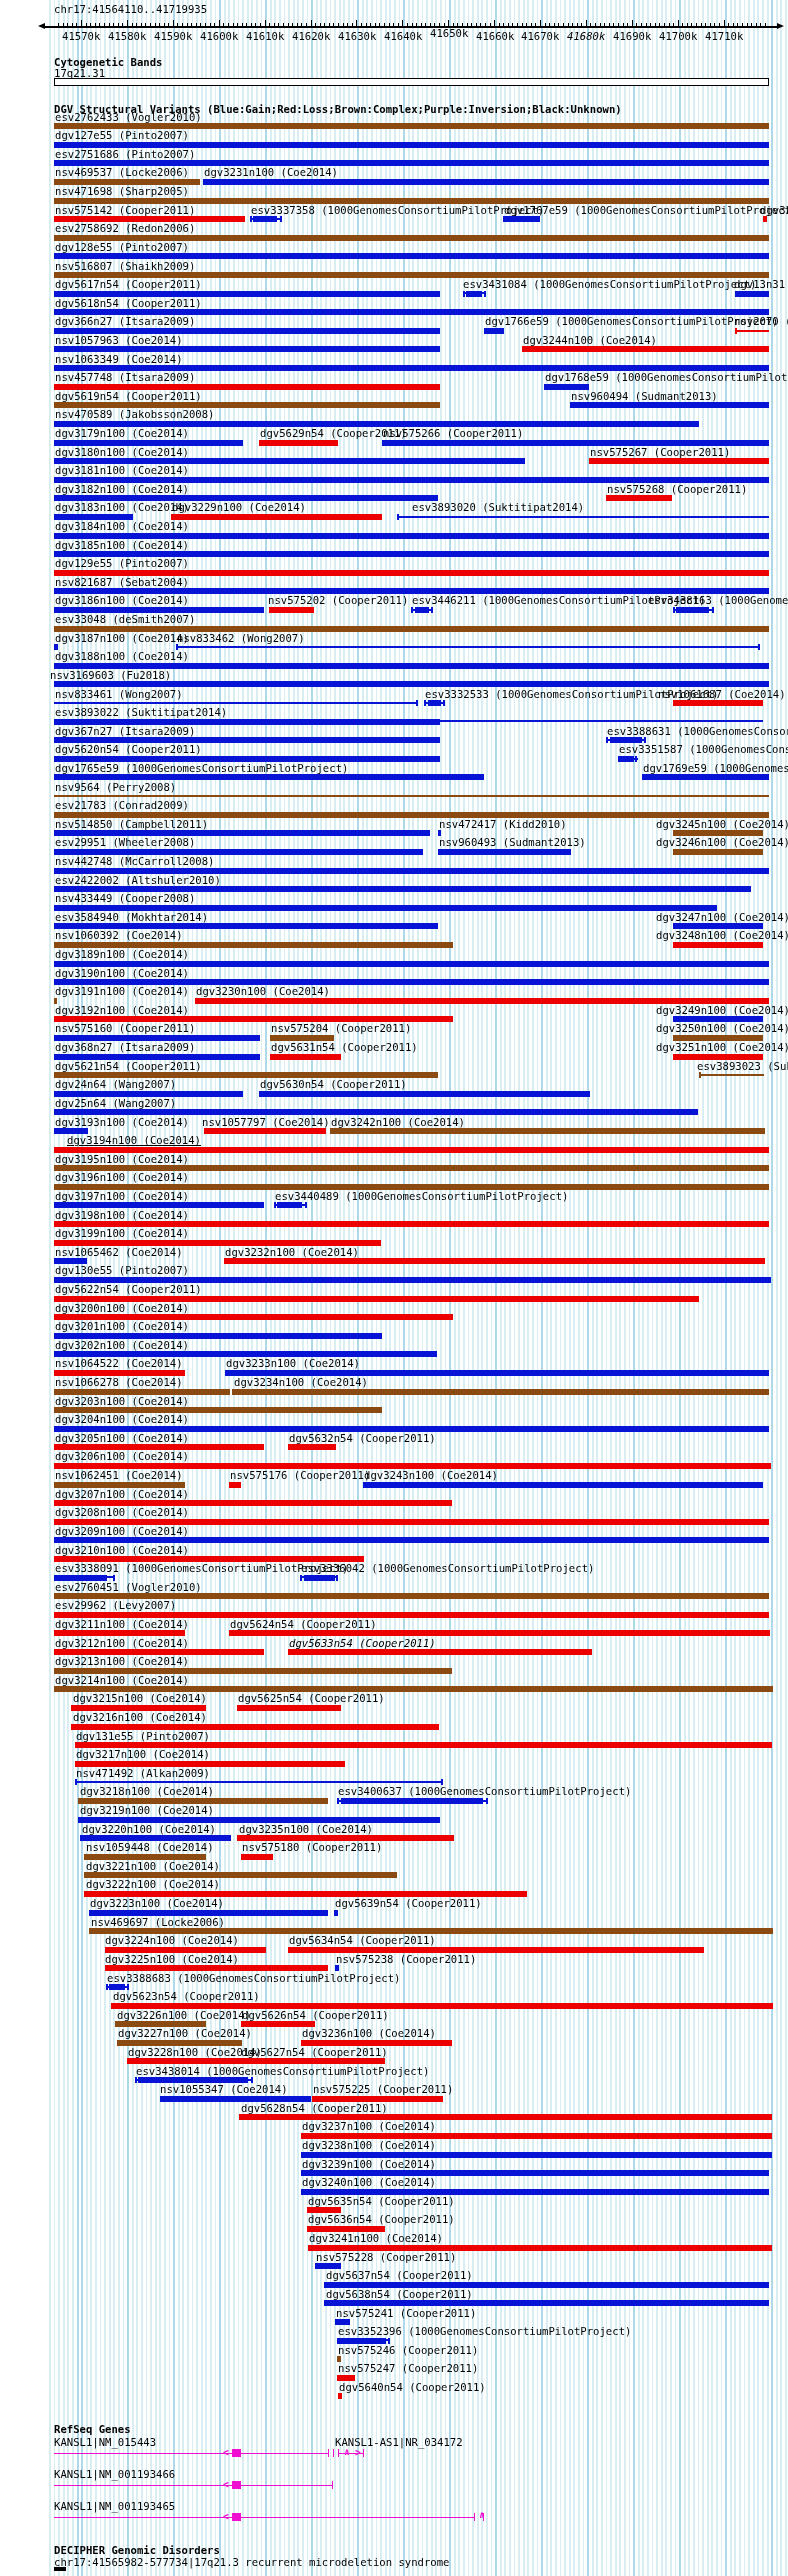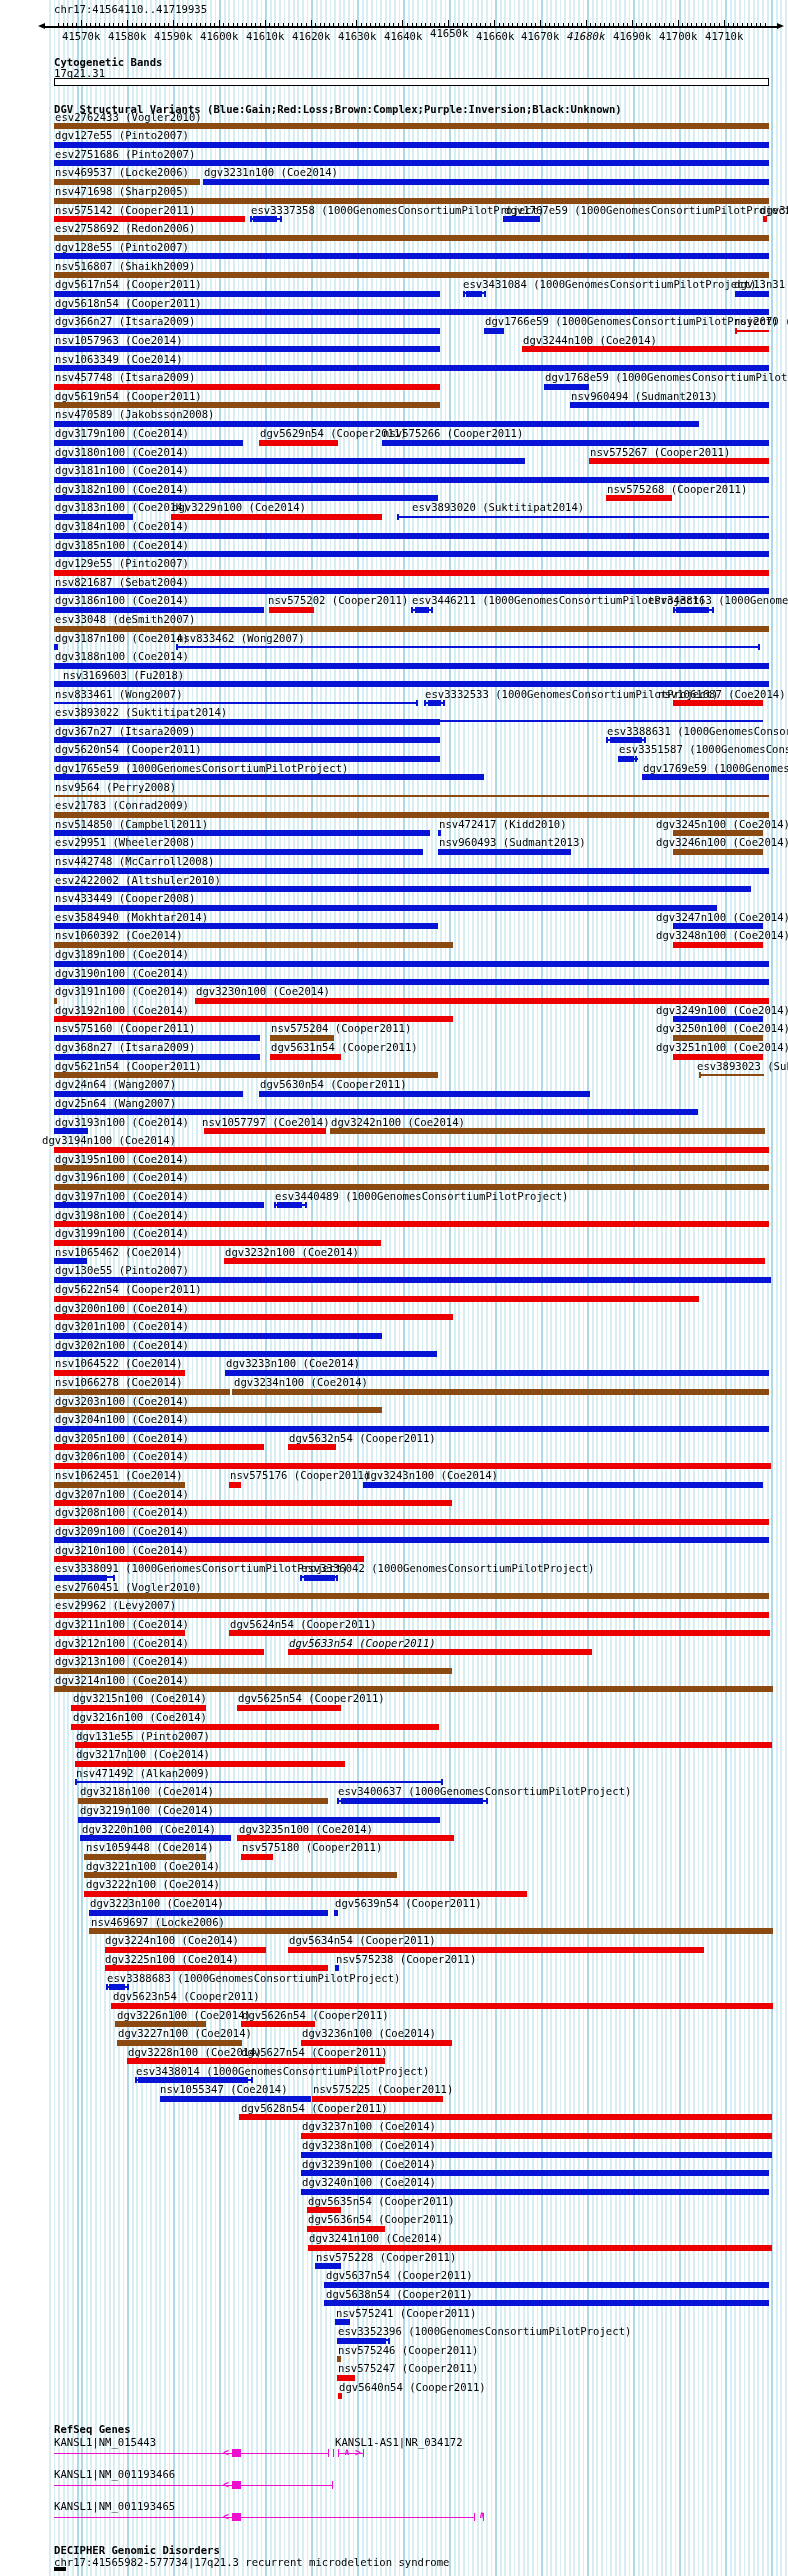--- a/index.html
+++ b/index.html
@@ -321,21 +321,21 @@
       <div class="lbl" style="left: 55px; top: 614px;">esv33048 (deSmith2007)</div>
       <div class="abs" style="position: absolute; left: 54px; top: 626px; width: 715px; height: 6.2px; background: rgb(139, 74, 18);"></div>
       <div class="lbl" style="left: 55px; top: 633px;">dgv3187n100 (Coe2014)</div>
       <div class="abs" style="position: absolute; left: 54px; top: 644px; width: 3.5px; height: 6.2px; background: rgb(7, 20, 214);"></div>
       <div class="lbl" style="left: 177px; top: 633px;">nsv833462 (Wong2007)</div>
       <div class="abs" style="position: absolute; left: 176px; top: 646px; width: 583px; height: 1.8px; background: rgb(7, 20, 214);"></div>
       <div class="abs" style="position: absolute; left: 176px; top: 644px; width: 1.8px; height: 6.2px; background: rgb(7, 20, 214);"></div>
       <div class="abs" style="position: absolute; left: 758px; top: 644px; width: 1.8px; height: 6.2px; background: rgb(7, 20, 214);"></div>
       <div class="lbl" style="left: 55px; top: 651px;">dgv3188n100 (Coe2014)</div>
       <div class="abs" style="position: absolute; left: 54px; top: 663px; width: 715px; height: 6.2px; background: rgb(7, 20, 214);"></div>
-      <div class="lbl" style="left: 63px; top: 670px;">nsv3169603 (Fu2018)</div>
+      <div class="lbl" style="left: 50px; top: 670px;">nsv3169603 (Fu2018)</div>
       <div class="abs" style="position: absolute; left: 54px; top: 681px; width: 715px; height: 6.2px; background: rgb(7, 20, 214);"></div>
       <div class="lbl" style="left: 55px; top: 689px;">nsv833461 (Wong2007)</div>
       <div class="abs" style="position: absolute; left: 54px; top: 702px; width: 363px; height: 1.8px; background: rgb(7, 20, 214);"></div>
       <div class="abs" style="position: absolute; left: 416px; top: 700px; width: 1.8px; height: 6.2px; background: rgb(7, 20, 214);"></div>
       <div class="lbl" style="left: 425px; top: 689px;">esv3332533 (1000GenomesConsortiumPilotProject)</div>
       <div class="abs" style="position: absolute; left: 424px; top: 702px; width: 20.4px; height: 1.8px; background: rgb(7, 20, 214);"></div>
       <div class="abs" style="position: absolute; left: 424px; top: 700px; width: 1.8px; height: 6.2px; background: rgb(7, 20, 214);"></div>
       <div class="abs" style="position: absolute; left: 443px; top: 700px; width: 1.8px; height: 6.2px; background: rgb(7, 20, 214);"></div>
       <div class="abs" style="position: absolute; left: 428px; top: 700px; width: 13.3px; height: 6.2px; background: rgb(7, 20, 214);"></div>
       <div class="lbl" style="left: 658px; top: 689px;">nsv1061687 (Coe2014)</div>
@@ -425,21 +425,21 @@
       <div class="lbl" style="left: 260px; top: 1079px;">dgv5630n54 (Cooper2011)</div>
       <div class="abs" style="position: absolute; left: 259px; top: 1091px; width: 331px; height: 6.2px; background: rgb(7, 20, 214);"></div>
       <div class="lbl" style="left: 55px; top: 1098px;">dgv25n64 (Wang2007)</div>
       <div class="abs" style="position: absolute; left: 54px; top: 1109px; width: 644px; height: 6.2px; background: rgb(7, 20, 214);"></div>
       <div class="lbl" style="left: 55px; top: 1117px;">dgv3193n100 (Coe2014)</div>
       <div class="abs" style="position: absolute; left: 54px; top: 1128px; width: 34px; height: 6.2px; background: rgb(7, 20, 214);"></div>
       <div class="lbl" style="left: 202px; top: 1117px;">nsv1057797 (Coe2014)</div>
       <div class="abs" style="position: absolute; left: 204px; top: 1128px; width: 122px; height: 6.2px; background: rgb(236, 0, 0);"></div>
       <div class="lbl" style="left: 331px; top: 1117px;">dgv3242n100 (Coe2014)</div>
       <div class="abs" style="position: absolute; left: 330px; top: 1128px; width: 435px; height: 6.2px; background: rgb(139, 74, 18);"></div>
-      <div class="lbl" style="left: 42px; top: 1135px;">dgv3194n100 (Coe2014)</div>
+      <div class="lbl" style="left: 67px; top: 1135px; text-decoration: underline;">dgv3194n100 (Coe2014)</div>
       <div class="abs" style="position: absolute; left: 54px; top: 1147px; width: 715px; height: 6.2px; background: rgb(236, 0, 0);"></div>
       <div class="lbl" style="left: 55px; top: 1154px;">dgv3195n100 (Coe2014)</div>
       <div class="abs" style="position: absolute; left: 54px; top: 1165px; width: 715px; height: 6.2px; background: rgb(139, 74, 18);"></div>
       <div class="lbl" style="left: 55px; top: 1172px;">dgv3196n100 (Coe2014)</div>
       <div class="abs" style="position: absolute; left: 54px; top: 1184px; width: 715px; height: 6.2px; background: rgb(139, 74, 18);"></div>
       <div class="lbl" style="left: 55px; top: 1191px;">dgv3197n100 (Coe2014)</div>
       <div class="abs" style="position: absolute; left: 54px; top: 1202px; width: 210px; height: 6.2px; background: rgb(7, 20, 214);"></div>
       <div class="lbl" style="left: 275px; top: 1191px;">esv3440489 (1000GenomesConsortiumPilotProject)</div>
       <div class="abs" style="position: absolute; left: 274px; top: 1204px; width: 33px; height: 1.8px; background: rgb(7, 20, 214);"></div>
       <div class="abs" style="position: absolute; left: 274px; top: 1202px; width: 1.8px; height: 6.2px; background: rgb(7, 20, 214);"></div>

